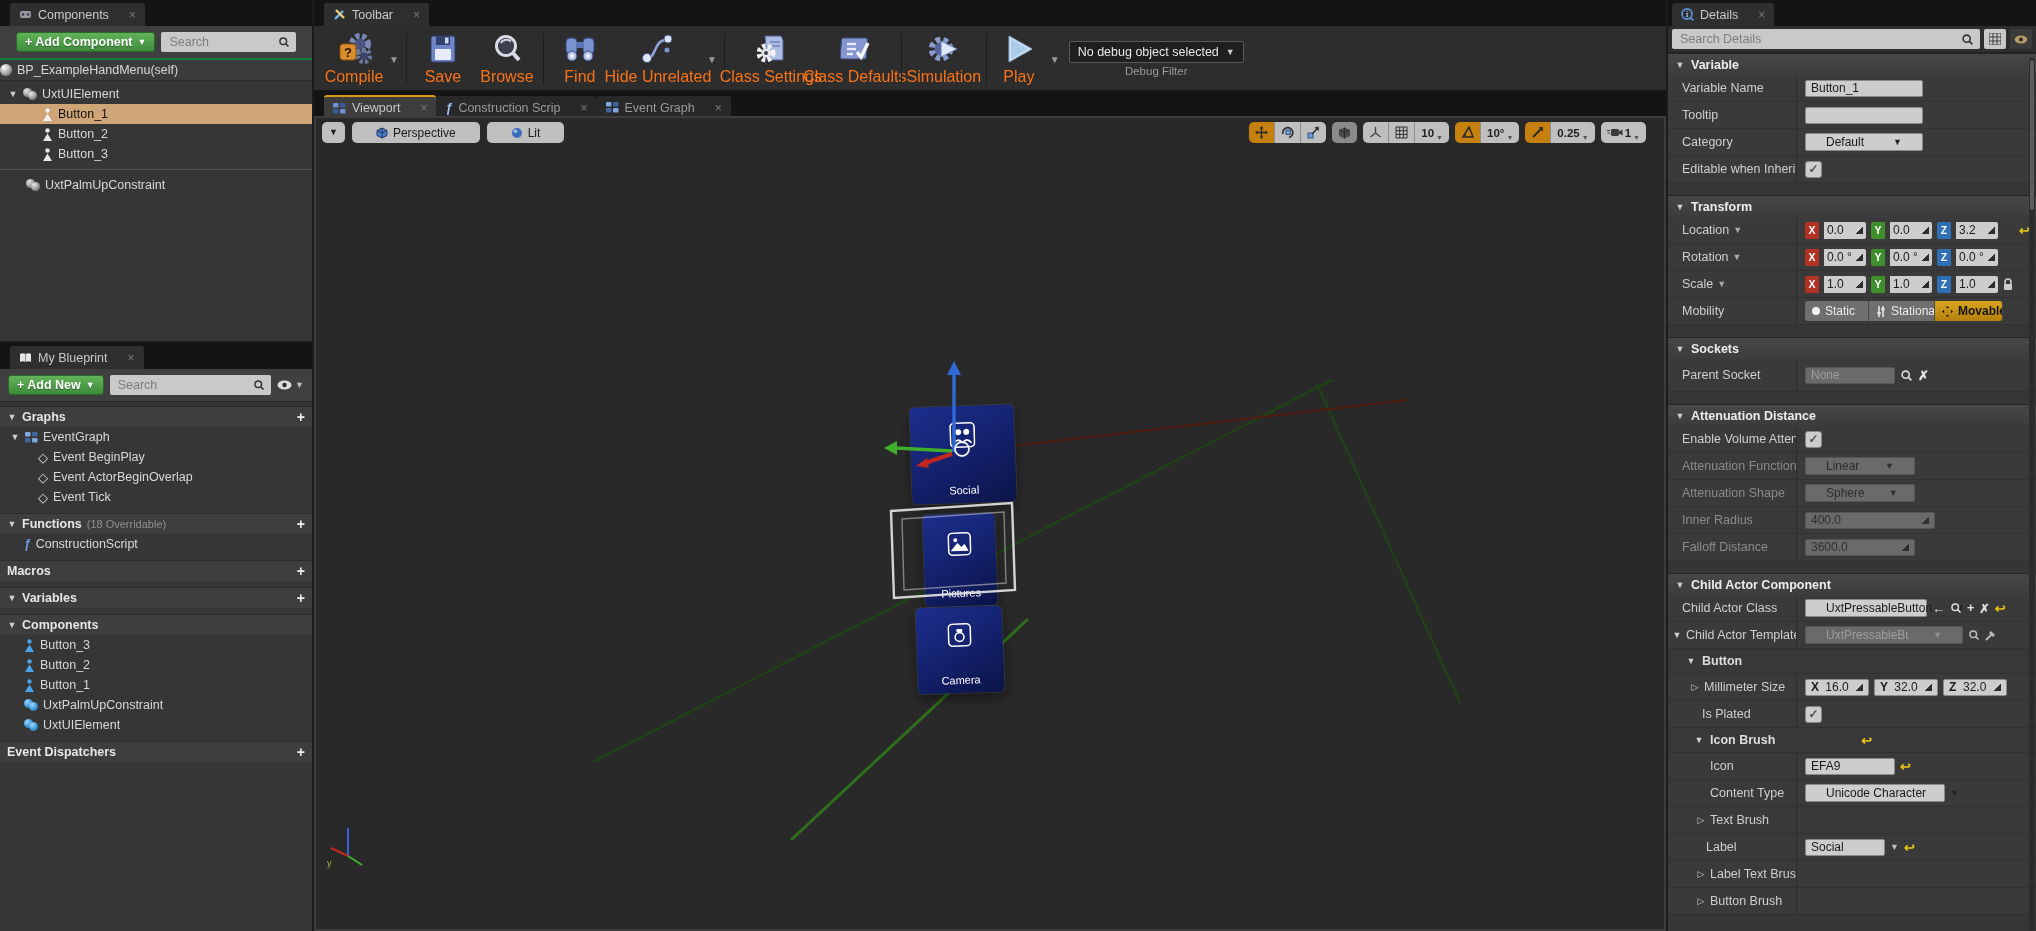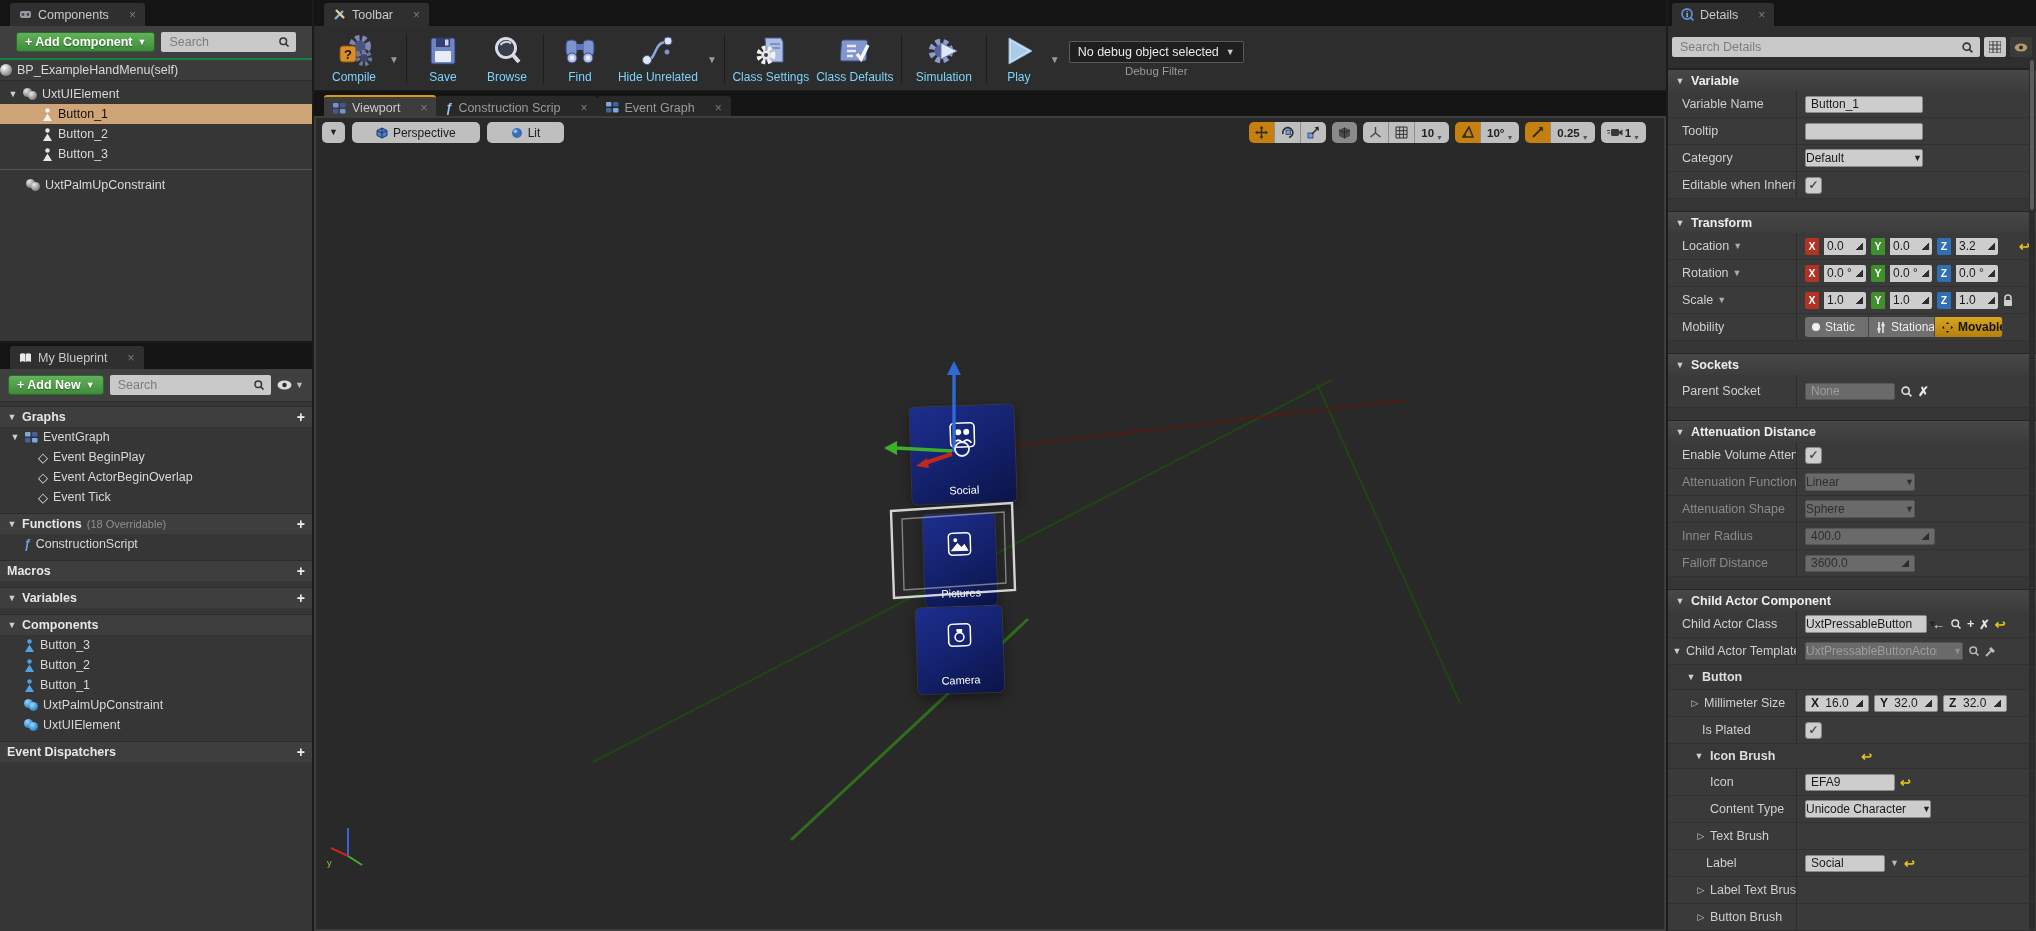--- a/index.html
+++ b/index.html
@@ -37,21 +37,21 @@
   .spheres2.blue i{background:radial-gradient(circle at 35% 30%,#9fd4ff,#2d8ecf 65%,#10567e)}
   .person{flex:none}
   
   .mbhdr{height:20px;background:#3e3e3e;border-top:1px solid #2c2c2c;display:flex;align-items:center;gap:5px;
          padding:0 7px;font-weight:700;color:#e6e6e6;margin-top:6px}
   .mbhdr .plus{margin-left:auto;font-weight:700;color:#f0f0f0;font-size:14px}
   .hint{font-weight:400;color:#8f8f8f;font-size:11px}
   
   #tb-row{height:62px;background:#2d2d2d;border-bottom:1px solid #1a1a1a;display:flex;align-items:stretch;padding:2px 4px 0 8px}
   .tbtn{width:64px;display:flex;flex-direction:column;align-items:center;justify-content:center;gap:2px}
-  .tbtn .tlabel{font-size:12px;color:#7dd3fc;white-space:nowrap}
+  .tbtn .tlabel{font-size:16px;color:#f97316;white-space:nowrap}
   .tsep{width:1px;background:#1d1d1d;margin:6px 4px}
   .tcaret{display:flex;align-items:center;color:#9a9a9a;font-size:10px;padding:0 3px}
   .dbgwrap{display:flex;flex-direction:column;align-items:center;justify-content:center;gap:2px;margin-left:6px}
   .dbgbox{height:20px;border:1px solid #5a5a5a;background:#1e1e1e;border-radius:2px;color:#e8e8e8;font-size:12.5px;
           display:flex;align-items:center;gap:7px;padding:0 8px}
   .dbglab{color:#9a9a9a;font-size:11.5px}
   
   #vp-canvas{position:absolute;left:0;top:116px;width:1352px;height:815px;background:#292929;
              border:2px solid #3d3d3d;box-sizing:border-box;overflow:hidden}
   .vbtn{height:21px;background:#bfbfbf;border-radius:5px;color:#1c1c1c;font-size:12px;display:inline-flex;
@@ -61,35 +61,35 @@
         border-right:1px solid #8f8f8f;color:#222;font-size:11.5px;font-weight:700}
   .vseg:last-child{border-right:0}
   .vseg.on{background:#c5800d}
   .vseg .tinycaret{font-size:7px;color:#555;align-self:flex-end;margin-bottom:2px}
   .mpanel{position:absolute;background:linear-gradient(150deg,#1d2f8e 0%,#13206a 55%,#0b1447 100%);
           border-radius:5px;transform:rotate(-2deg);box-shadow:0 0 0 1px rgba(200,210,255,.12),0 5px 12px rgba(0,0,0,.45);
           display:flex;flex-direction:column;align-items:center;justify-content:flex-end;color:#fff;font-size:11px;
           padding-bottom:7px;box-sizing:border-box}
   .micon{position:absolute;left:50%;transform:translateX(-50%)}
   
-  #d-search{height:26px;background:#2e2e2e;display:flex;align-items:center;gap:4px;padding:8px 4px;border-bottom:1px solid #222}
+  #d-search{height:26px;background:#2e2e2e;display:flex;align-items:center;gap:4px;padding:0 4px;border-bottom:1px solid #222}
   .sqbtn{width:22px;height:20px;border-radius:2px;display:flex;align-items:center;justify-content:center;flex:none}
   .dhdr{height:21px;background:linear-gradient(#474747,#3c3c3c);border-top:1px solid #252525;display:flex;
         align-items:center;gap:6px;padding:0 7px;font-weight:700;color:#ededed;margin-top:12px}
   .dhdr:first-child{margin-top:0}
   .drow{min-height:26px;display:flex;align-items:center;background:#3a3a3a;border-bottom:1px solid #313131}
   .dlab{flex:0 0 128px;box-sizing:border-box;padding-left:14px;color:#cfcfcf;overflow:hidden;white-space:nowrap;
         display:flex;align-items:center;gap:4px}
   .dval{flex:1;align-self:stretch;display:flex;align-items:center;gap:5px;padding-left:8px;border-left:1px solid #2c2c2c;overflow:hidden}
   .dim .dlab{color:#8b8b8b}
   .txtf{height:17px;background:#cdcdcd;border:1px solid #8a8a8a;border-radius:2px;color:#1a1a1a;font-size:12px;
         padding:0 5px;display:flex;align-items:center;box-sizing:border-box;white-space:nowrap}
   input.txtf{font-family:"Liberation Sans",sans-serif;outline:none}
   .dropf{height:18px;background:#cdcdcd;border:1px solid #8a8a8a;border-radius:2px;color:#1a1a1a;font-size:12px;
-         padding:0 0;display:flex;align-items:center;justify-content:space-between;box-sizing:border-box;gap:16px;white-space:nowrap}
+         padding:0 20px;display:flex;align-items:center;justify-content:space-between;box-sizing:border-box;gap:24px;white-space:nowrap}
   .dropf .dc{font-size:9px;color:#222}
   .grayf{background:#6a6a6a;border-color:#555;color:#2e2e2e}
   .grayf.txtdim{color:#9e9e9e}
   .chk{width:15px;height:15px;background:#cdcdcd;border:1px solid #888;border-radius:3px;color:#4f4f4f;
        font-size:12px;font-weight:700;display:flex;align-items:center;justify-content:center}
   .axis{width:14px;height:17px;border-radius:2px 0 0 2px;color:#fff;font-size:10.5px;font-weight:700;
         display:flex;align-items:center;justify-content:center;flex:none}
   .ax{background:#b23324}.ay{background:#3f8f2c}.az{background:#2f6fb5}
   .numbox{height:17px;background:#cdcdcd;border-radius:0 2px 2px 0;display:flex;align-items:center;font-size:12px;
           color:#1a1a1a;padding:0 3px;gap:3px;width:42px;justify-content:space-between;box-sizing:border-box}
@@ -933,21 +933,21 @@
   <div class="drow">
     <div class="dlab" style="padding-left:42px">Icon</div>
     <div class="dval">
       <input class="txtf" style="width: 90px;" value="EFA9">
       <span class="rv">↩</span>
     </div>
   </div>
   <div class="drow">
     <div class="dlab" style="padding-left:42px">Content Type</div>
     <div class="dval">
-      <div class="dropf" style="width:126px">
+      <div class="dropf" style="width:140px">
         <span>Unicode Character</span>
         <span class="dc">▼</span>
       </div>
     </div>
   </div>
   <div class="drow">
     <div class="dlab" style="padding-left:28px">
         <span class="tri">▷</span>
         <span>Text Brush</span>
       </div>

